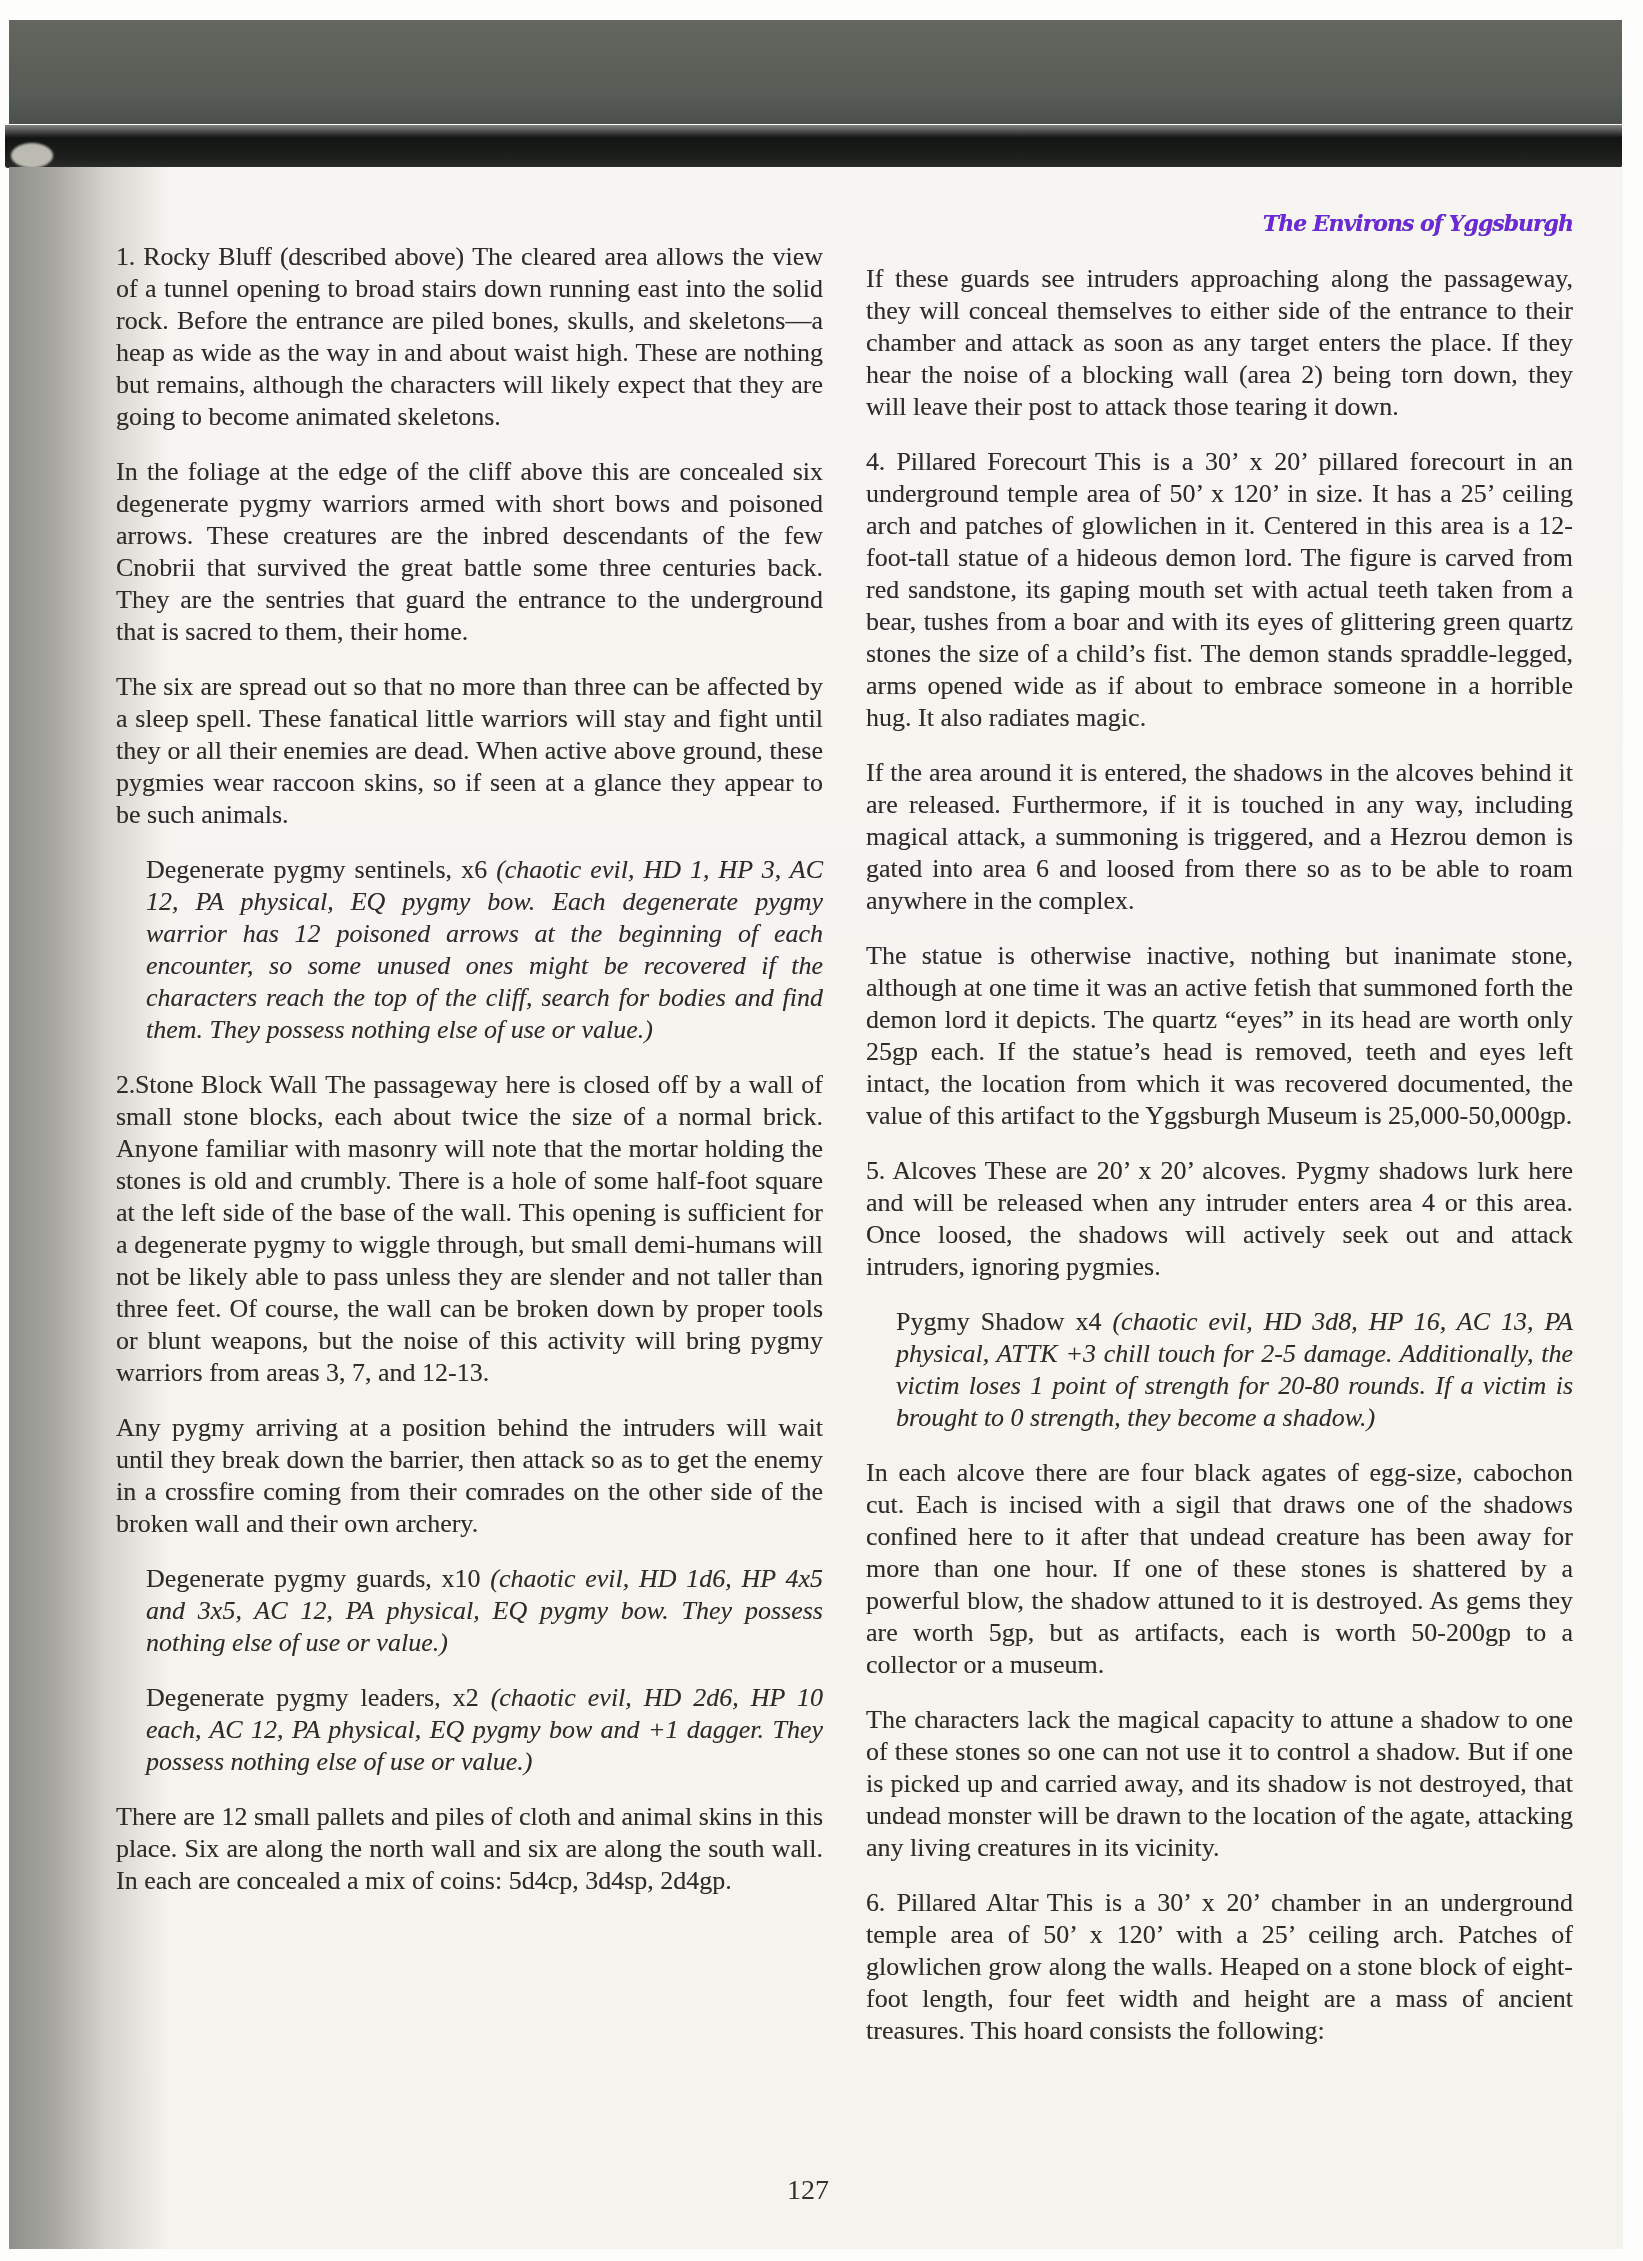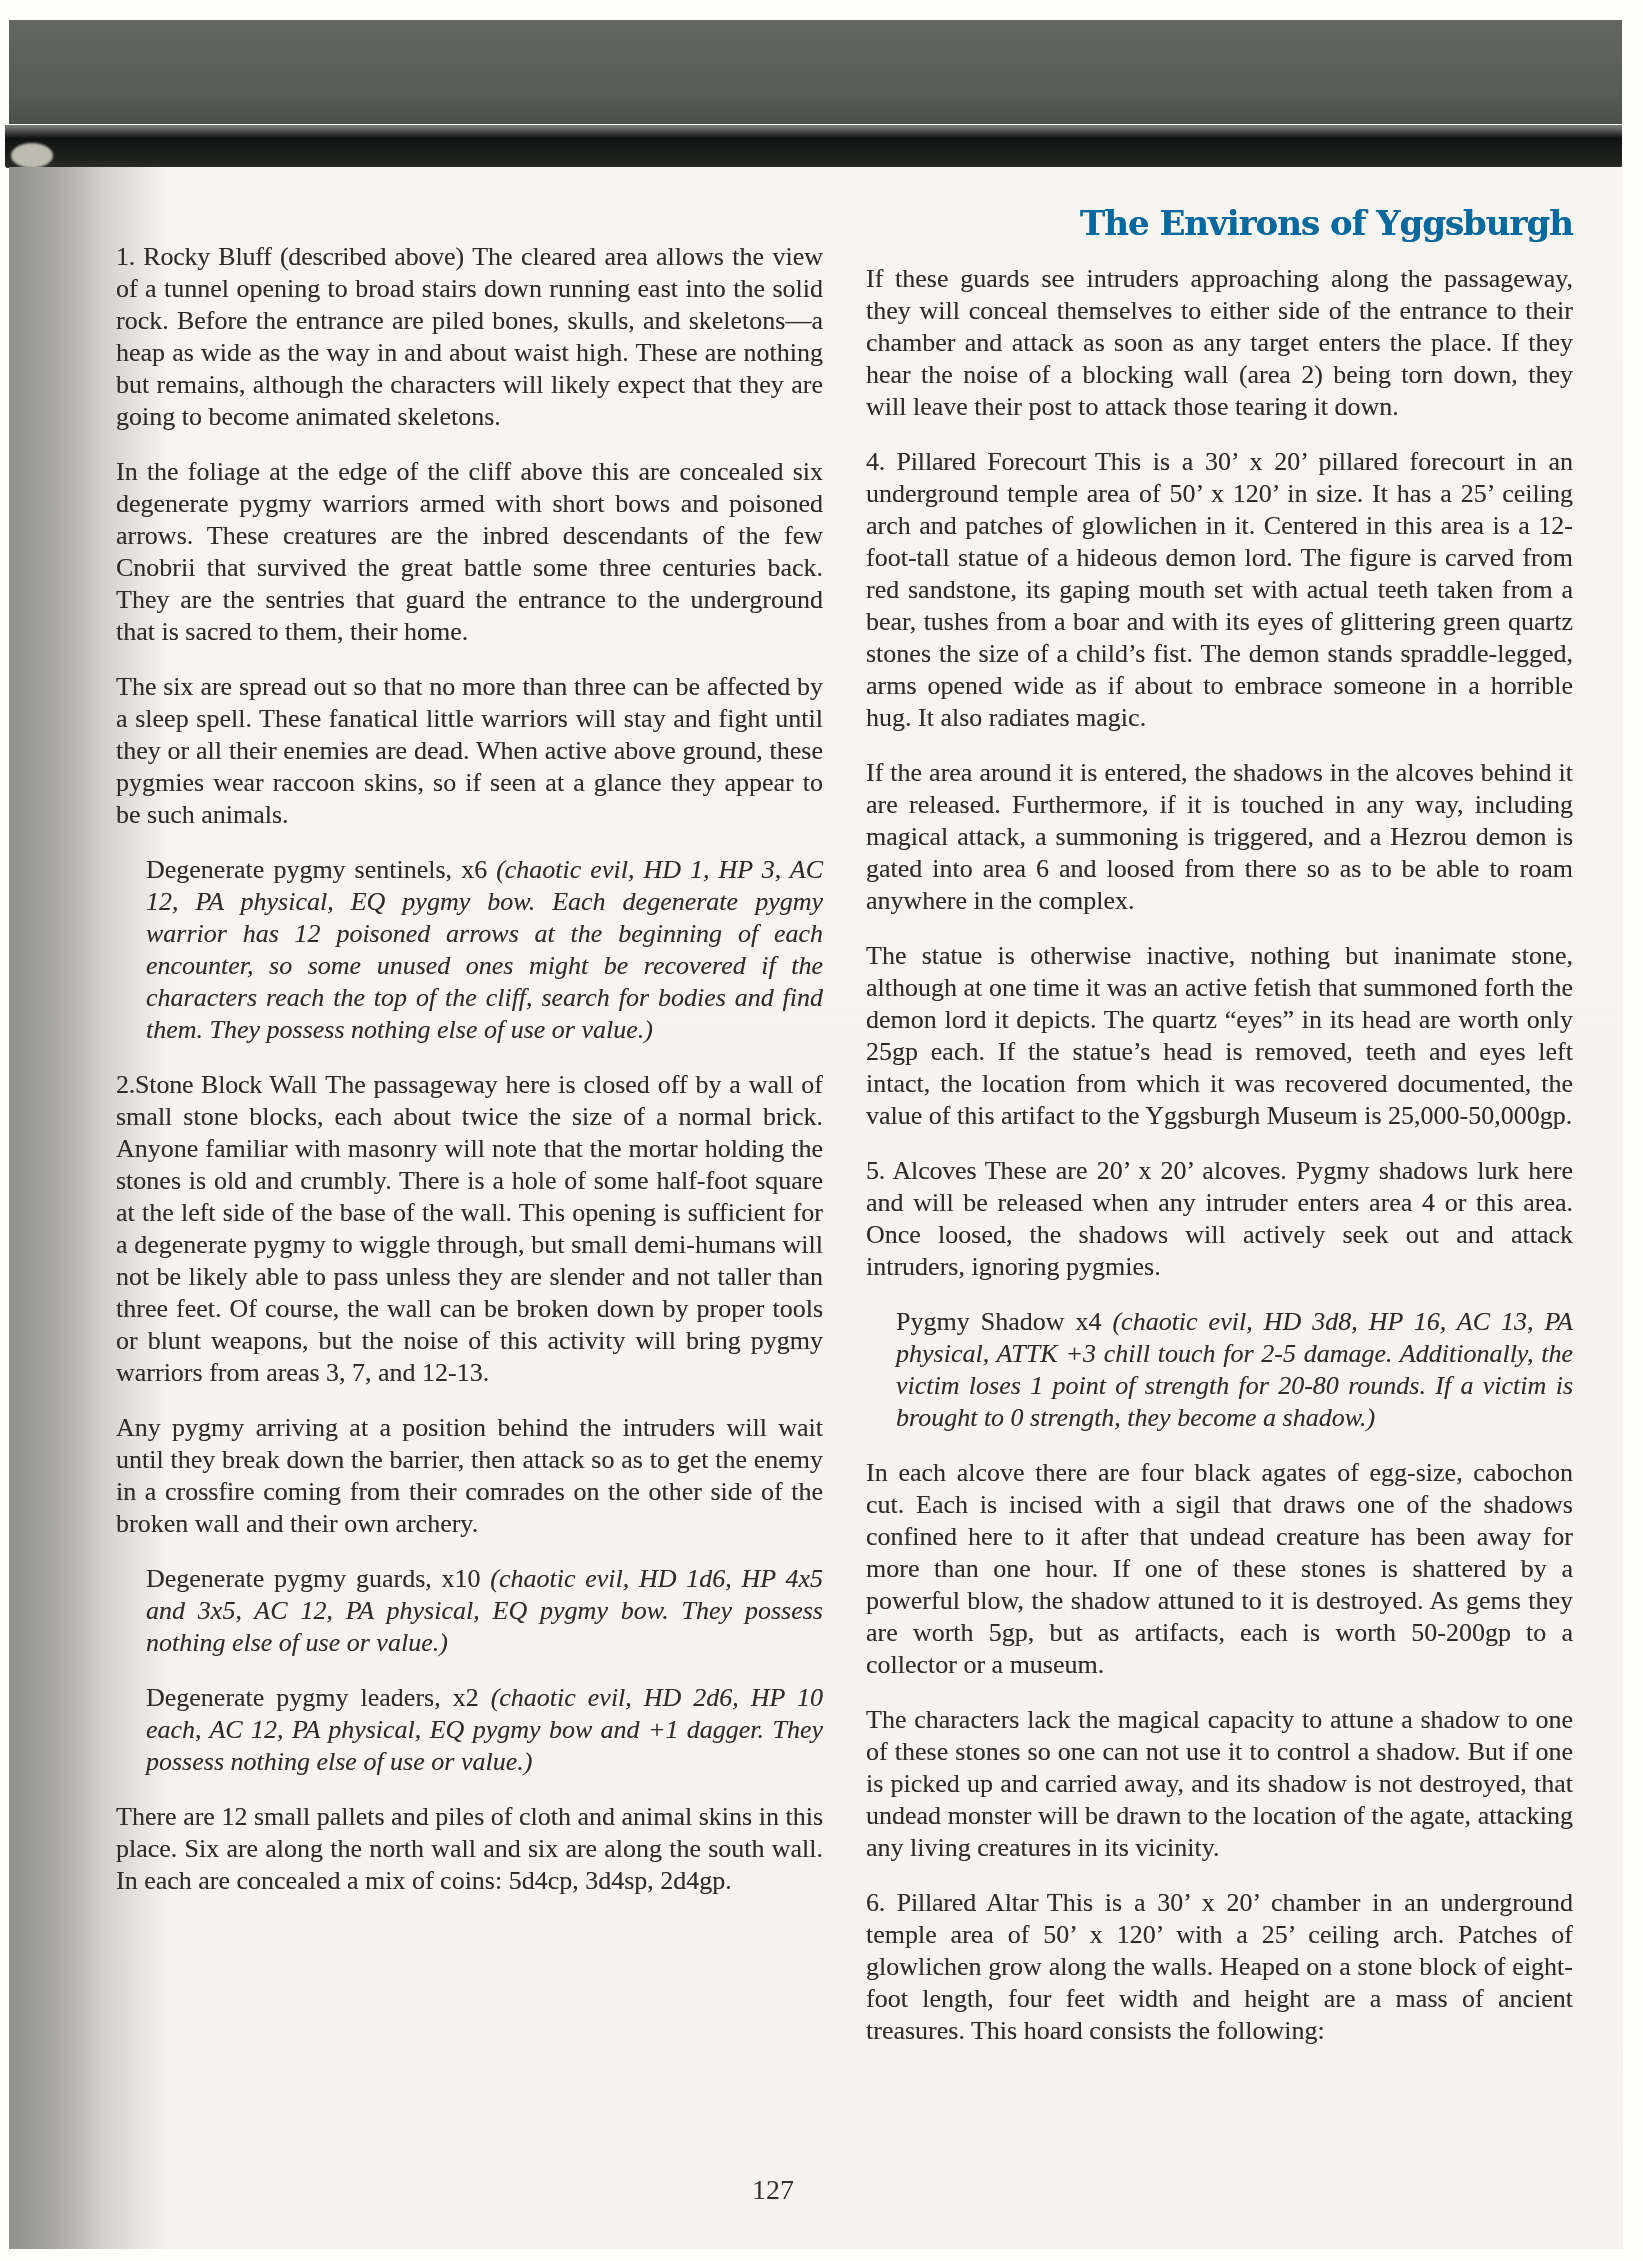--- a/index.html
+++ b/index.html
@@ -25,36 +25,37 @@
     position:absolute;left:8.7px;top:167px;width:1614px;height:2082px;
     background:linear-gradient(to bottom,#f6f5f1,#f4f3ee);
   }
   .gutter-shadow{
     position:absolute;left:8.7px;top:167px;width:160px;height:2082px;
     background:linear-gradient(to right,#8f8f8b 0%,#aaa9a4 30%,#d3d2cc 60%,rgba(246,245,241,0) 100%);
   }
   .page-header{
     position:absolute;left:866px;top:205px;width:707px;
     text-align:right;font-family:"DejaVu Serif","Liberation Serif",serif;
-    font-weight:700;font-size:34px;line-height:37px;letter-spacing:-1px;color:#0369a1;
+    font-weight:700;font-size:22px;line-height:37px;letter-spacing:-1px;color:#6d28d9;
     text-shadow:0 0 0.5px rgba(0,0,0,.5);
+    font-style:italic;
   }
   .col{
     position:absolute;width:707px;font-size:26px;line-height:32px;
     text-shadow:0 0 0.5px rgba(40,40,40,.35);
   }
   .col-left{left:116px;top:241px;}
   .col-right{left:866px;top:263px;}
   .col p{margin:0 0 23px 0;text-align:justify;}
   .col p.stat{margin-left:30px;font-style:italic;}
   .col p.stat .stat-name{font-style:normal;}
   b.run-in{font-weight:400;margin-right:.32em;letter-spacing:-0.2px;}
   .page-number{
     position:absolute;left:752px;top:2174px;width:77px;
-    text-align:left;font-size:28px;color:#33312e;
+    text-align:right;font-size:28px;color:#33312e;
   }
 </style>
 </head>
 <body>
 
 <div class="scan">
   <div class="top-gray-band"></div>
   <div class="top-black-band"></div>
   <div class="band-highlight"></div>
   <div class="page-paper"></div>

